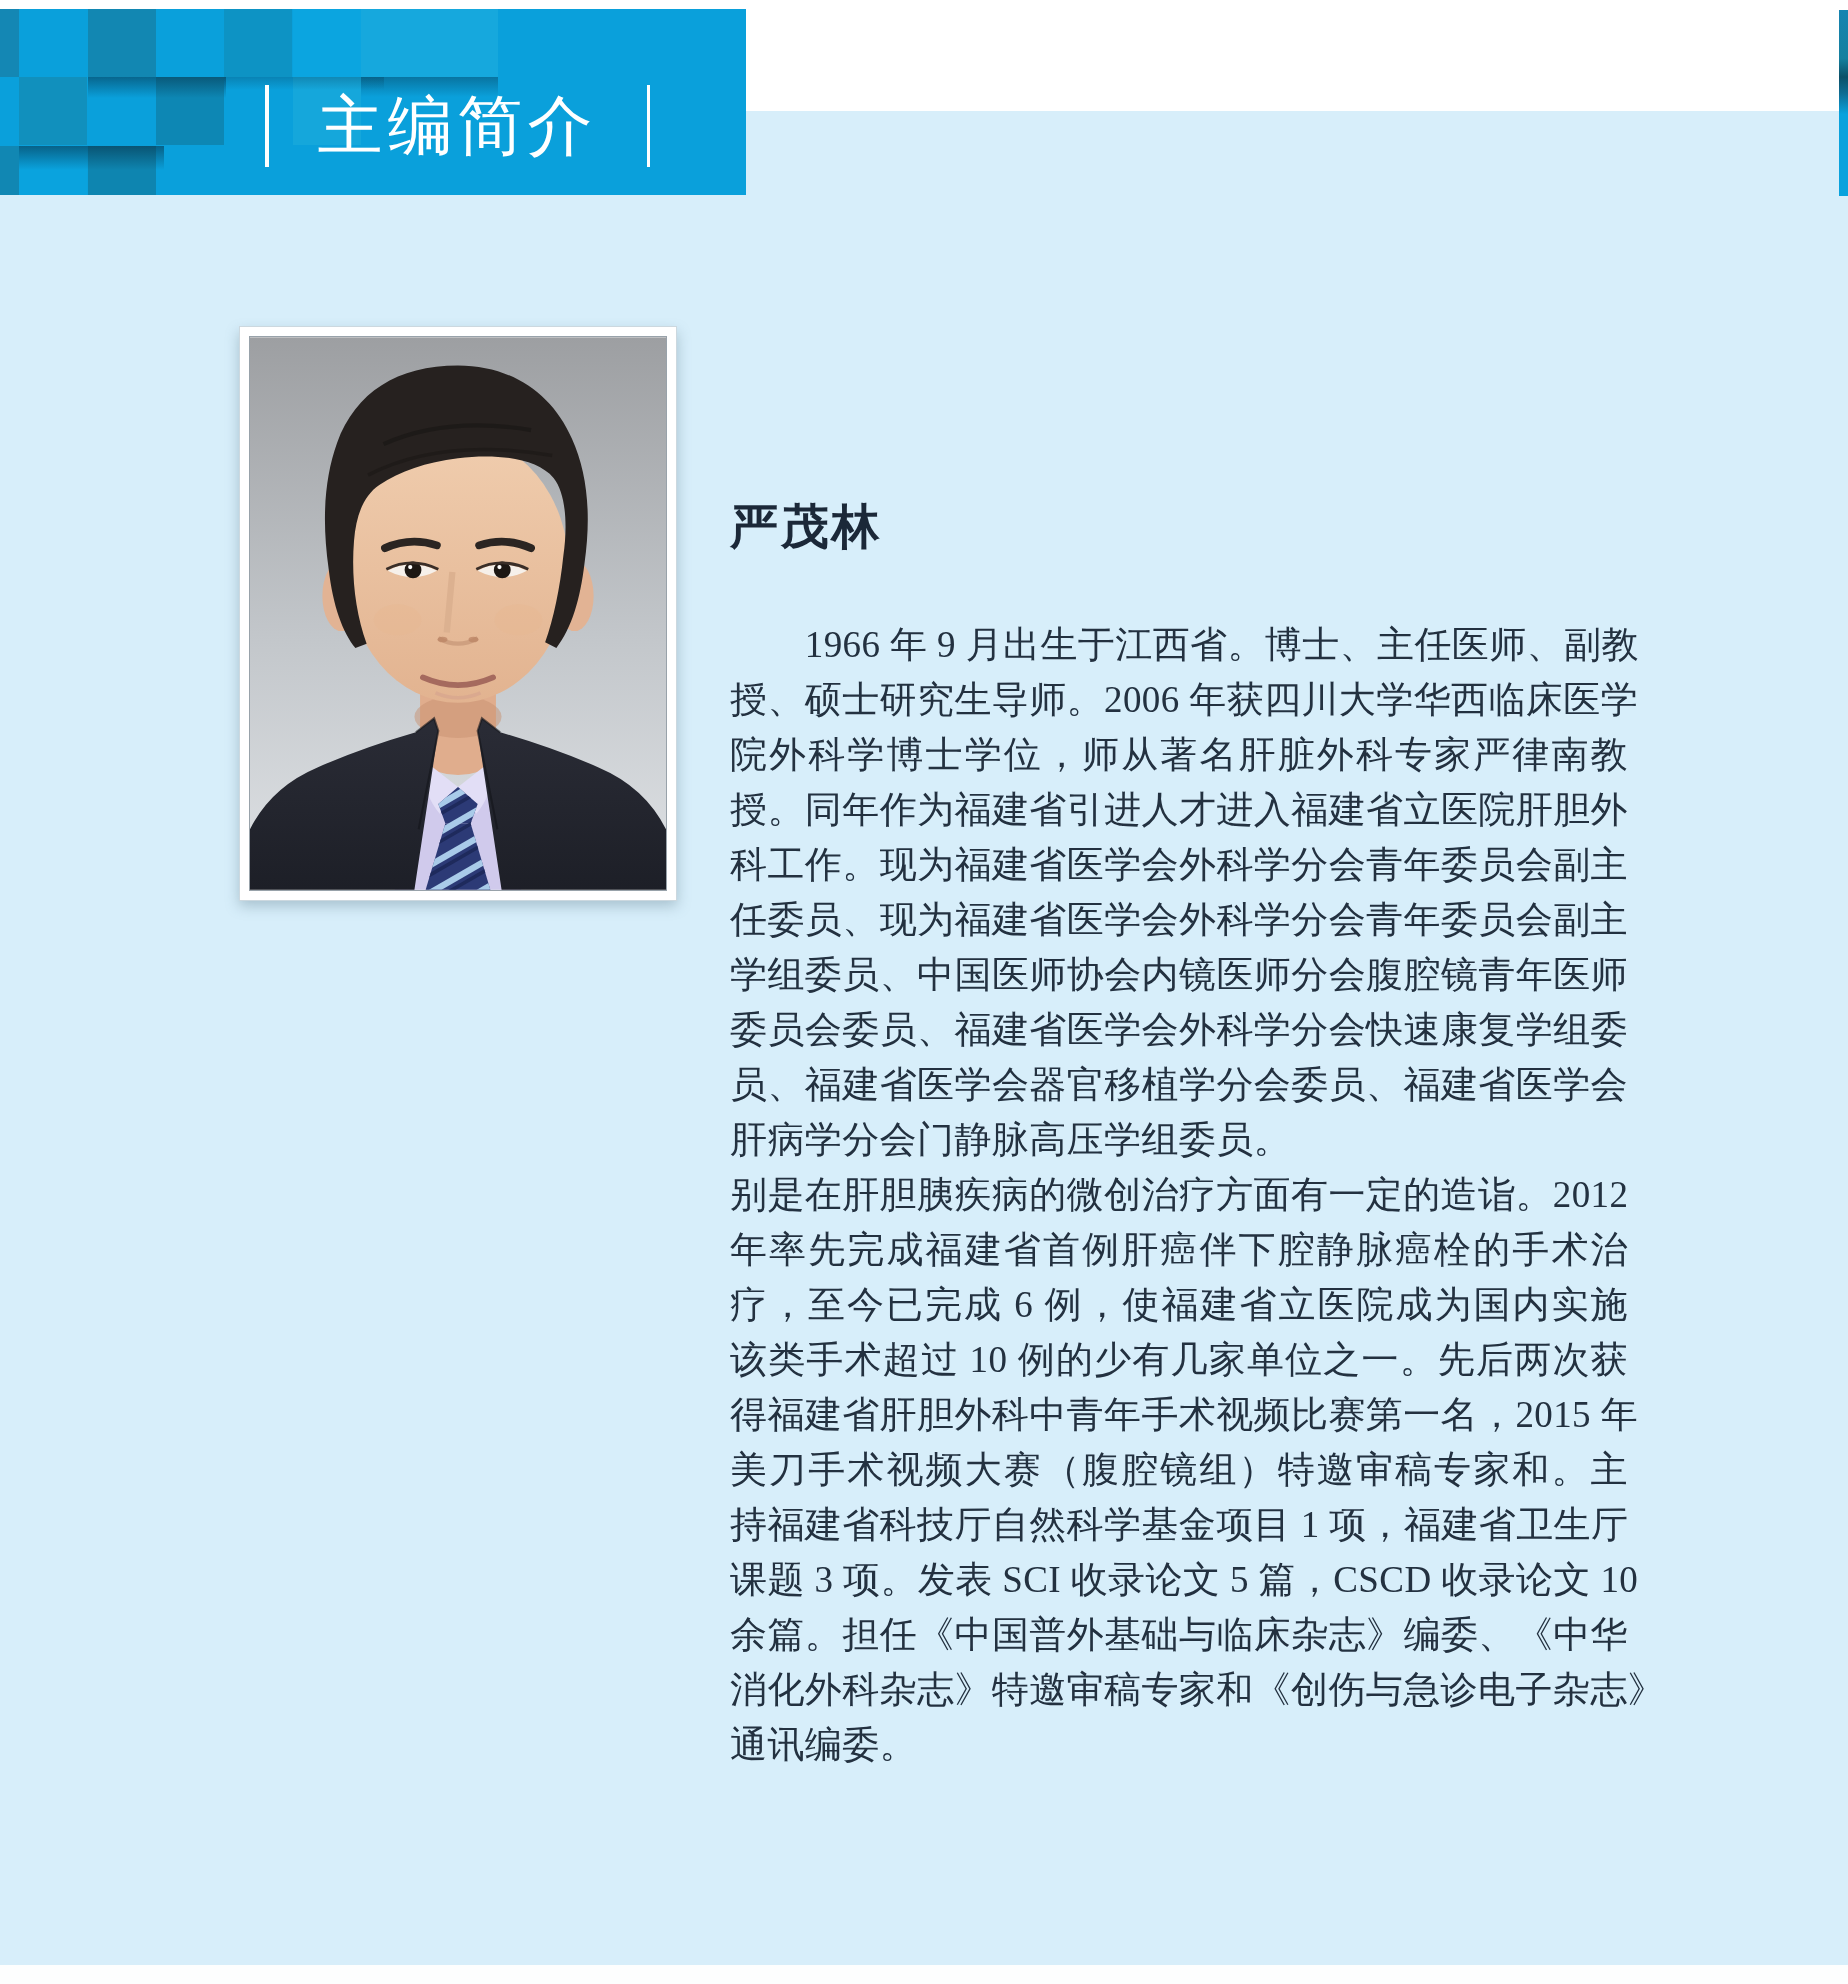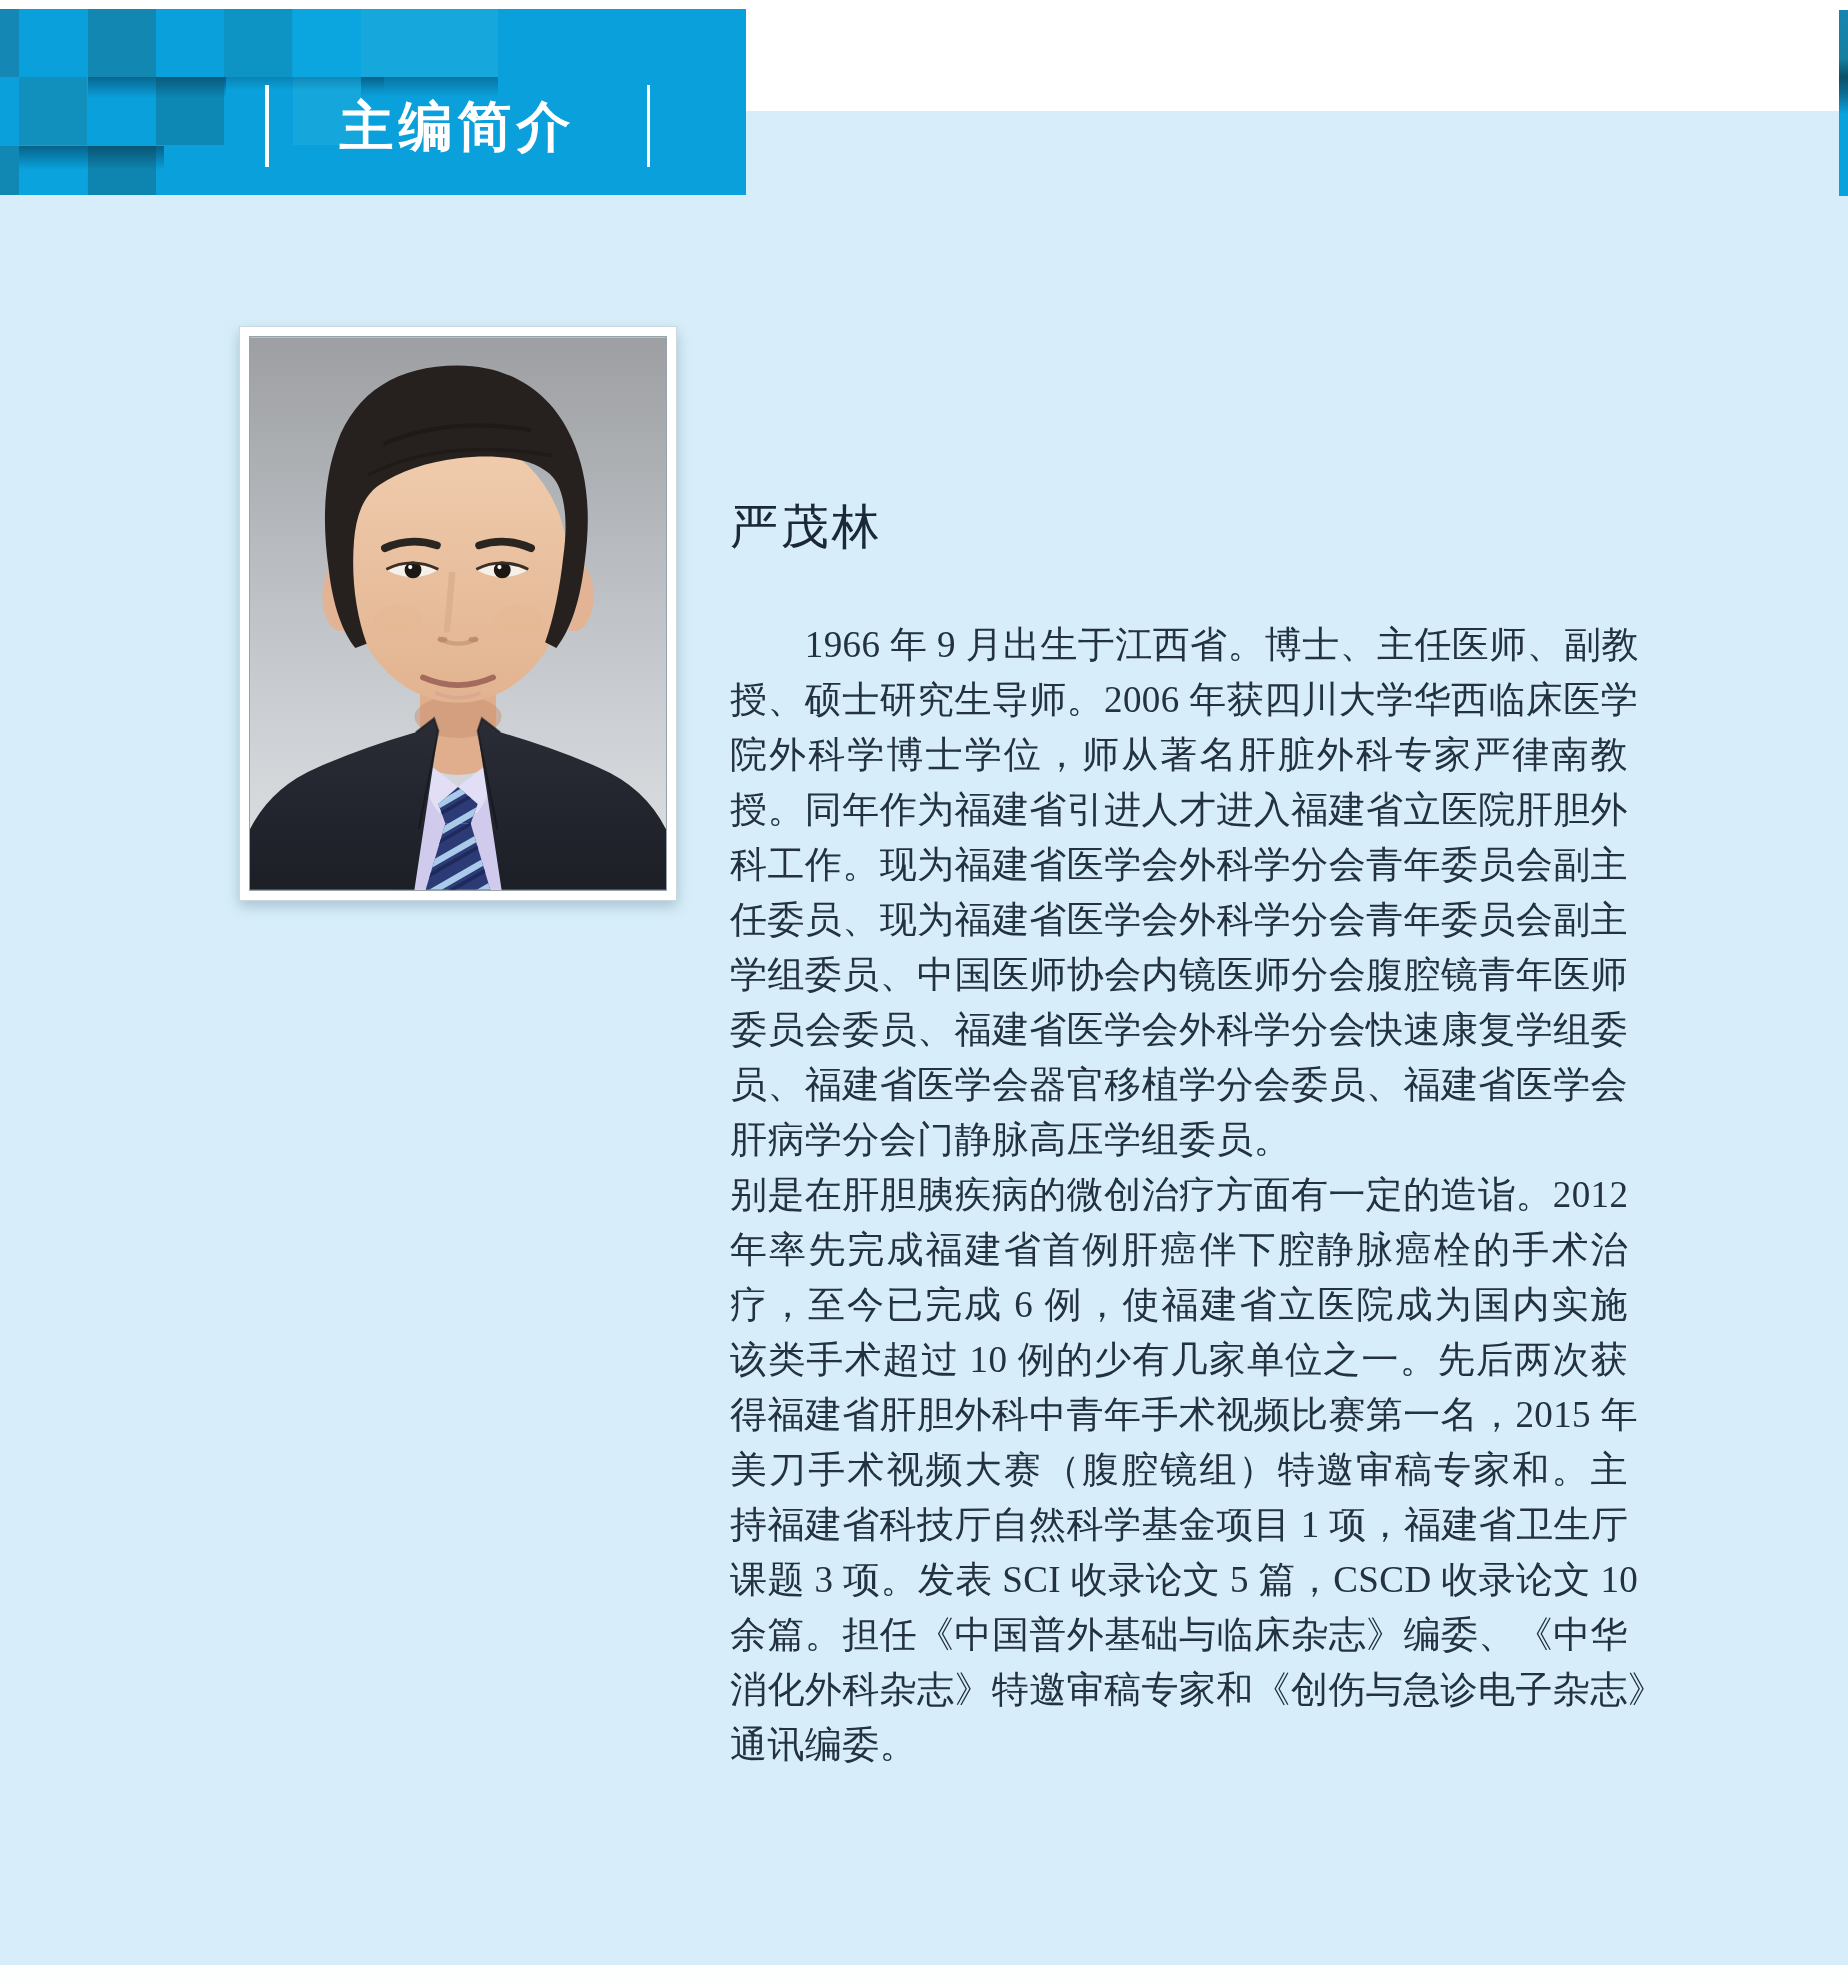--- a/index.html
+++ b/index.html
@@ -24,40 +24,40 @@
     position:absolute;left:265px;top:67px;width:385px;height:99px;
     display:flex;align-items:center;justify-content:center;
   }
   .title-bar{
     position:absolute;top:9.2px;width:3.5px;height:82px;background:#ffffff;
   }
   .title-bar.left{left:0;}
   .title-bar.right{right:0;}
   .band-title{
     margin:0;font-family:"Liberation Sans","DejaVu Sans",sans-serif;
-    font-size:54px;font-weight:700;letter-spacing:5px;color:#ffffff;line-height:1;
+    font-size:65px;font-weight:400;letter-spacing:5px;color:#ffffff;line-height:1;
     white-space:nowrap;
   }
   .right-accent{
     position:absolute;left:1839px;top:10px;width:10px;height:186px;
     background:linear-gradient(180deg,#1684b1 0%,#15809f 26%,#0b5068 36%,#0e6d94 45%,#09a2dd 56%,#09a2dd 100%);
   }
 
   
   .photo-frame{
     position:absolute;left:239px;top:326px;width:438px;height:575px;
     background:#ffffff;border:0.7px solid #ccd8df;box-sizing:border-box;
     padding:9.2px;box-shadow:0 5.6px 12.7px rgba(96,125,139,.40);
   }
   .photo-frame svg{display:block;width:418px;height:555px;border:0.7px solid #98a2aa;box-sizing:border-box;}
 
   
   .profile-name{
     position:absolute;left:730px;top:494px;margin:0;
-    font-size:48px;font-weight:400;color:#1b2838;letter-spacing:2.8px;line-height:65px;
+    font-size:48px;font-weight:700;color:#1b2838;letter-spacing:2.8px;line-height:65px;
   }
   .bio{
     position:absolute;left:730px;top:617px;width:898px;
     font-size:37px;line-height:55px;color:#233140;
   }
   .bio-line{
     height:55px;text-align:justify;text-align-last:justify;
     white-space:nowrap;letter-spacing:0.4px;
   }
   .bio-line.para-end{text-align-last:left;}

